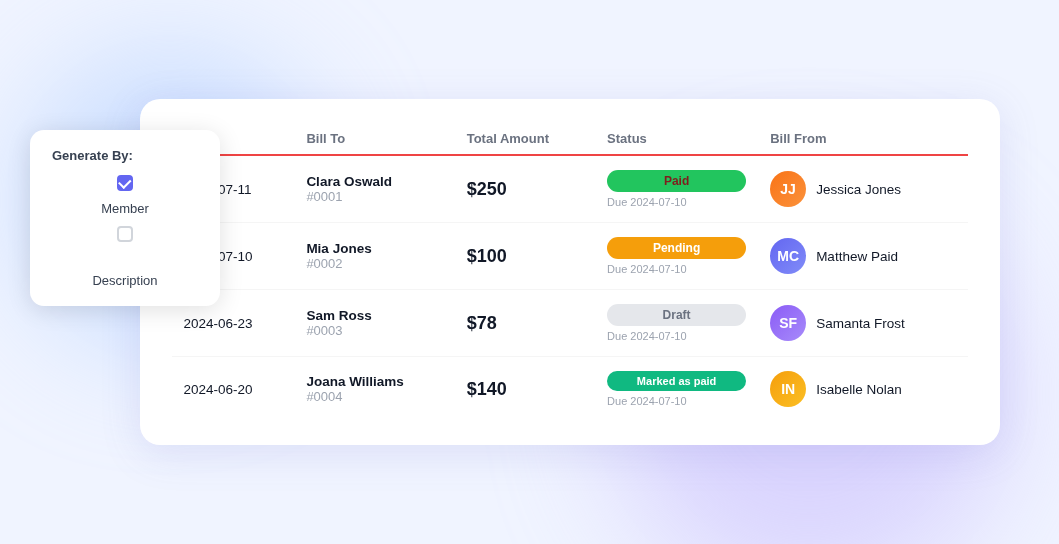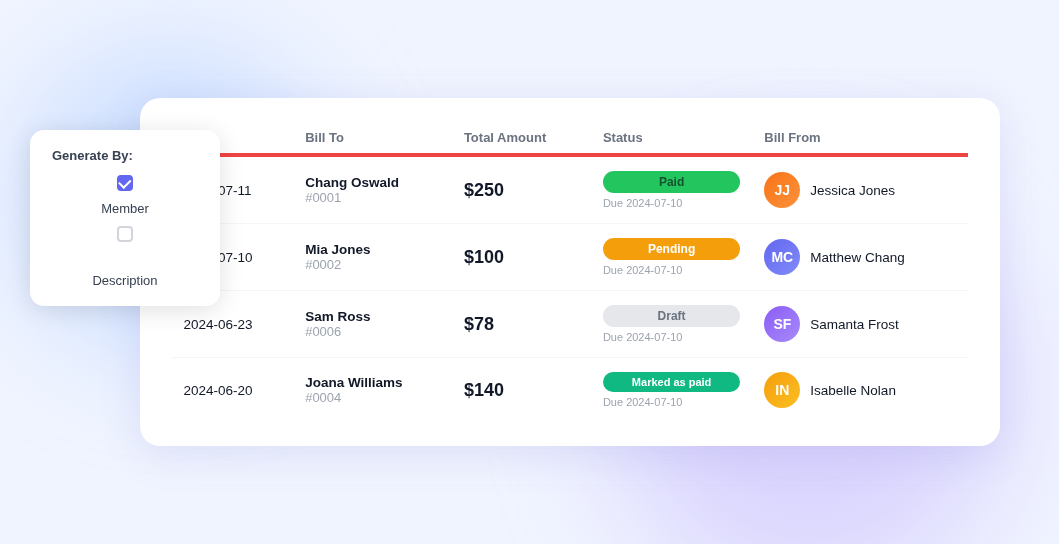--- a/index.html
+++ b/index.html
@@ -49,21 +49,21 @@
     table {
       width: 100%;
       border-collapse: collapse;
     }
     thead th {
       text-align: left;
       font-size: 13px;
       font-weight: 600;
       color: #6b7280;
       padding: 8px 12px;
-      border-bottom: 4px solid #ef4444;
+      border-bottom: 2px solid #ef4444;
     }
     tbody tr {
       border-bottom: 1px solid #f5f5f5;
     }
     tbody tr:last-child {
       border-bottom: none;
     }
     tbody td {
       padding: 14px 12px;
       font-size: 13.5px;
@@ -89,21 +89,21 @@
       gap: 4px;
     }
     .badge {
       display: inline-block;
       padding: 4px 14px;
       border-radius: 20px;
       font-size: 12px;
       font-weight: 600;
       text-align: center;
     }
-    .badge-paid { background: #22c55e; color: #14532d; }
+    .badge-paid { background: #22c55e; color: #7f1d1d; }
     .badge-pending { background: #f59e0b; color: #fff; }
     .badge-draft { background: #e5e7eb; color: #6b7280; }
     .badge-marked { background: #10b981; color: #fff; font-size: 11px; padding: 4px 10px; }
     .due-date {
       font-size: 11px;
       color: #9ca3af;
     }
     .bill-from-wrap {
       display: flex;
       align-items: center;
@@ -209,21 +209,21 @@
         <th>Bill To</th>
         <th>Total Amount</th>
         <th>Status</th>
         <th>Bill From</th>
       </tr>
     </thead>
     <tbody id="table-body">
     <tr>
       <td>2024-07-11</td>
       <td>
-        <div class="bill-to-name">Chang Oswald</div>
+        <div class="bill-to-name">Clara Oswald</div>
         <div class="bill-to-id">#0001</div>
       </td>
       <td>
         <span class="amount">$250</span>
       </td>
       <td>
         <div class="status-wrap">
           <span class="badge badge-paid">Paid</span>
           <span class="due-date">Due 2024-07-10</span>
         </div>
@@ -246,29 +246,29 @@
       </td>
       <td>
         <div class="status-wrap">
           <span class="badge badge-pending">Pending</span>
           <span class="due-date">Due 2024-07-10</span>
         </div>
       </td>
       <td>
         <div class="bill-from-wrap">
           <div class="avatar avatar-matthew">MC</div>
-          <span class="bill-from-name">Matthew Chang</span>
+          <span class="bill-from-name">Matthew Paid</span>
         </div>
       </td>
     </tr>
         <tr>
       <td>2024-06-23</td>
       <td>
         <div class="bill-to-name">Sam Ross</div>
-        <div class="bill-to-id">#0006</div>
+        <div class="bill-to-id">#0003</div>
       </td>
       <td>
         <span class="amount">$78</span>
       </td>
       <td>
         <div class="status-wrap">
           <span class="badge badge-draft">Draft</span>
           <span class="due-date">Due 2024-07-10</span>
         </div>
       </td>

